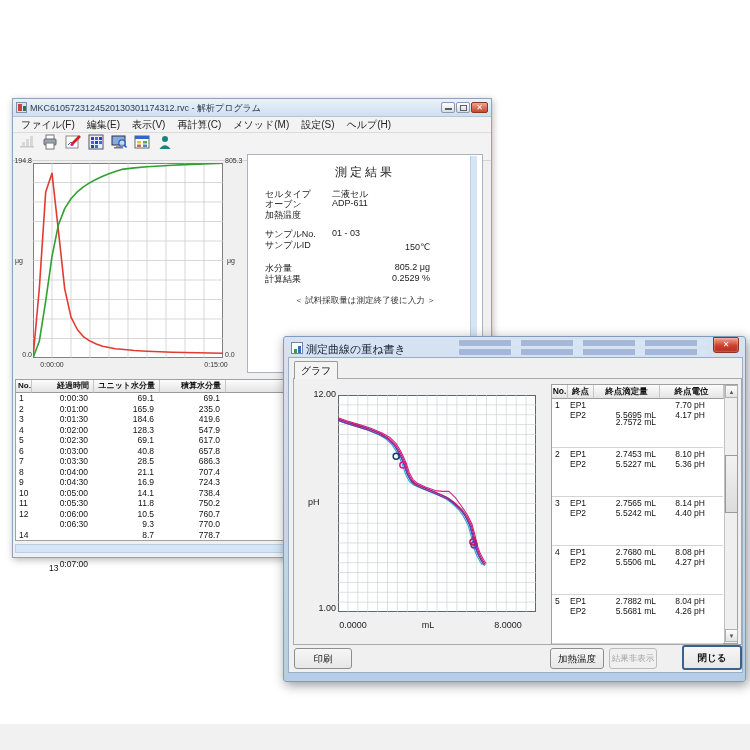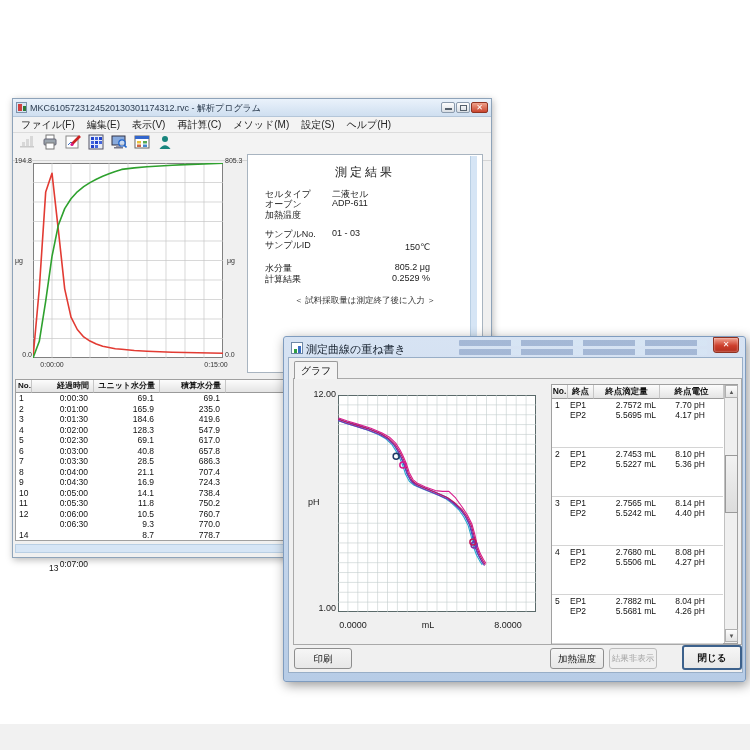--- a/index.html
+++ b/index.html
@@ -393,21 +393,21 @@
           </svg>
 
         <div class="abs" id="t2">
             <div class="t2h" style="left: 0px; width: 16px;">No.</div>
             <div class="t2h" style="left: 16px; width: 26px;">終点</div>
             <div class="t2h" style="left: 42px; width: 66px;">終点滴定量</div>
             <div class="t2h" style="left: 108px; width: 64px;">終点電位</div>
             <div class="t2group" style="top: 14px;">
               <span class="t2no">1</span>
               <span class="t2ep" style="top: 1px;">EP1</span>
-              <span class="t2vol" style="top: 1px;">2.7572 mL</span>
+              <span class="t2vol" style="top: 18px;">2.7572 mL</span>
               <span class="t2pot" style="top: 1px;">7.70 pH</span>
               <span class="t2ep" style="top: 11px;">EP2</span>
               <span class="t2vol" style="top: 11px;">5.5695 mL</span>
               <span class="t2pot" style="top: 11px;">4.17 pH</span>
             </div>
             <div class="t2group" style="top: 63px;">
               <span class="t2no">2</span>
               <span class="t2ep" style="top: 1px;">EP1</span>
               <span class="t2vol" style="top: 1px;">2.7453 mL</span>
               <span class="t2pot" style="top: 1px;">8.10 pH</span>

